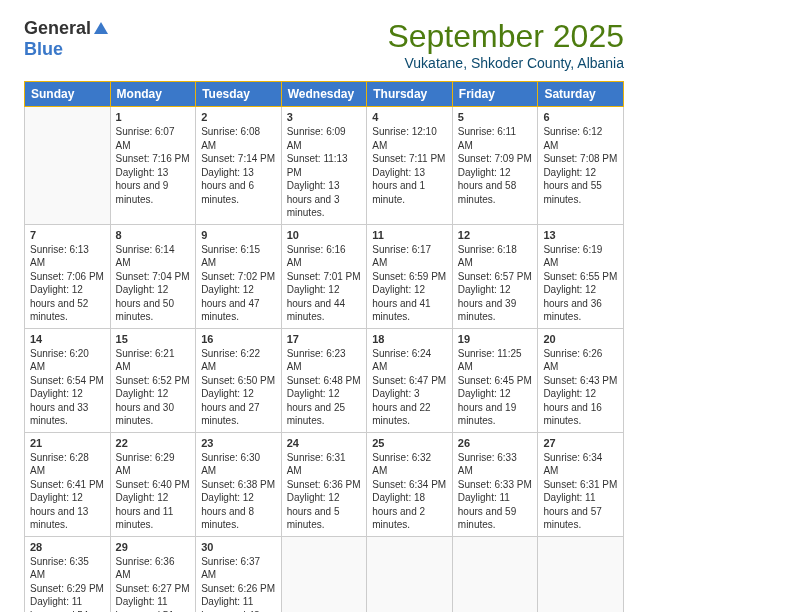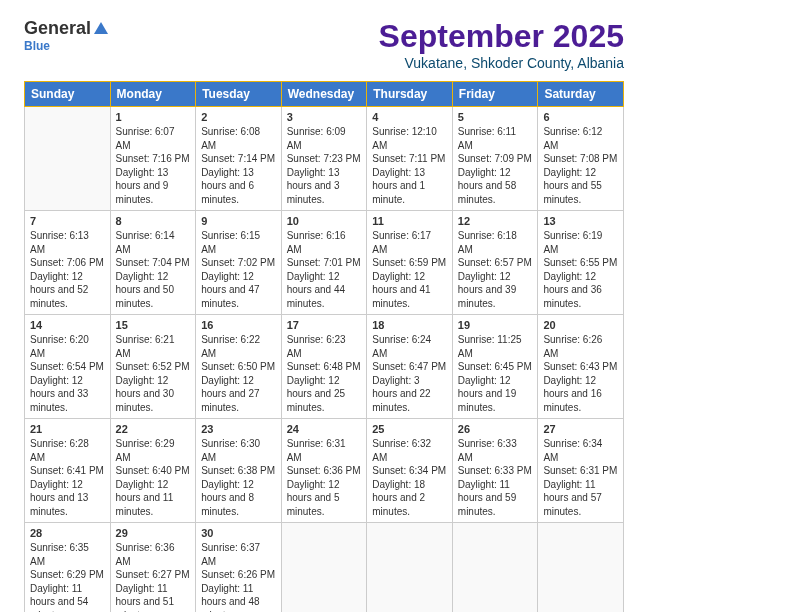--- a/index.html
+++ b/index.html
@@ -31,41 +31,41 @@
       display: flex;
       align-items: center;
     }
     .logo-general {
       font-size: 18px;
       font-weight: bold;
       color: #333;
       font-family: Arial, sans-serif;
     }
     .logo-blue {
-      font-size: 12px;
+      font-size: 18px;
       font-weight: bold;
       color: #3a78c9;
       font-family: Arial, sans-serif;
     }
     .logo-triangle {
       width: 0;
       height: 0;
       border-left: 7px solid transparent;
       border-right: 7px solid transparent;
       border-bottom: 12px solid #3a78c9;
       margin-left: 3px;
       margin-bottom: 2px;
     }
     .title-block {
       text-align: right;
     }
     .month-title {
       font-size: 32px;
-      color: #4c1d95;
-      font-weight: bold;
+      color: #4d7c0f;
+      font-weight: normal;
     }
     .location-title {
       font-size: 14px;
       color: #0c4a6e;
     }
     .calendar-table {
       width: 100%;
       border-collapse: collapse;
       table-layout: fixed;
     }
@@ -144,21 +144,21 @@
           <td>
             <span class="day-number">1</span>
             <div class="cell-info"><span>Sunrise: 6:07 AM</span><br><span>Sunset: 7:16 PM</span><br><span>Daylight: 13 hours and 9 minutes.</span></div>
           </td>
           <td>
             <span class="day-number">2</span>
             <div class="cell-info"><span>Sunrise: 6:08 AM</span><br><span>Sunset: 7:14 PM</span><br><span>Daylight: 13 hours and 6 minutes.</span></div>
           </td>
           <td>
             <span class="day-number">3</span>
-            <div class="cell-info"><span>Sunrise: 6:09 AM</span><br><span>Sunset: 7:23 PM</span><br><span>Daylight: 13 hours and 3 minutes.</span></div>
+            <div class="cell-info"><span>Sunrise: 6:09 AM</span><br><span>Sunset: 11:13 PM</span><br><span>Daylight: 13 hours and 3 minutes.</span></div>
           </td>
           <td>
             <span class="day-number">4</span>
             <div class="cell-info"><span>Sunrise: 12:10 AM</span><br><span>Sunset: 7:11 PM</span><br><span>Daylight: 13 hours and 1 minute.</span></div>
           </td>
           <td>
             <span class="day-number">5</span>
             <div class="cell-info"><span>Sunrise: 6:11 AM</span><br><span>Sunset: 7:09 PM</span><br><span>Daylight: 12 hours and 58 minutes.</span></div>
           </td>
           <td>

